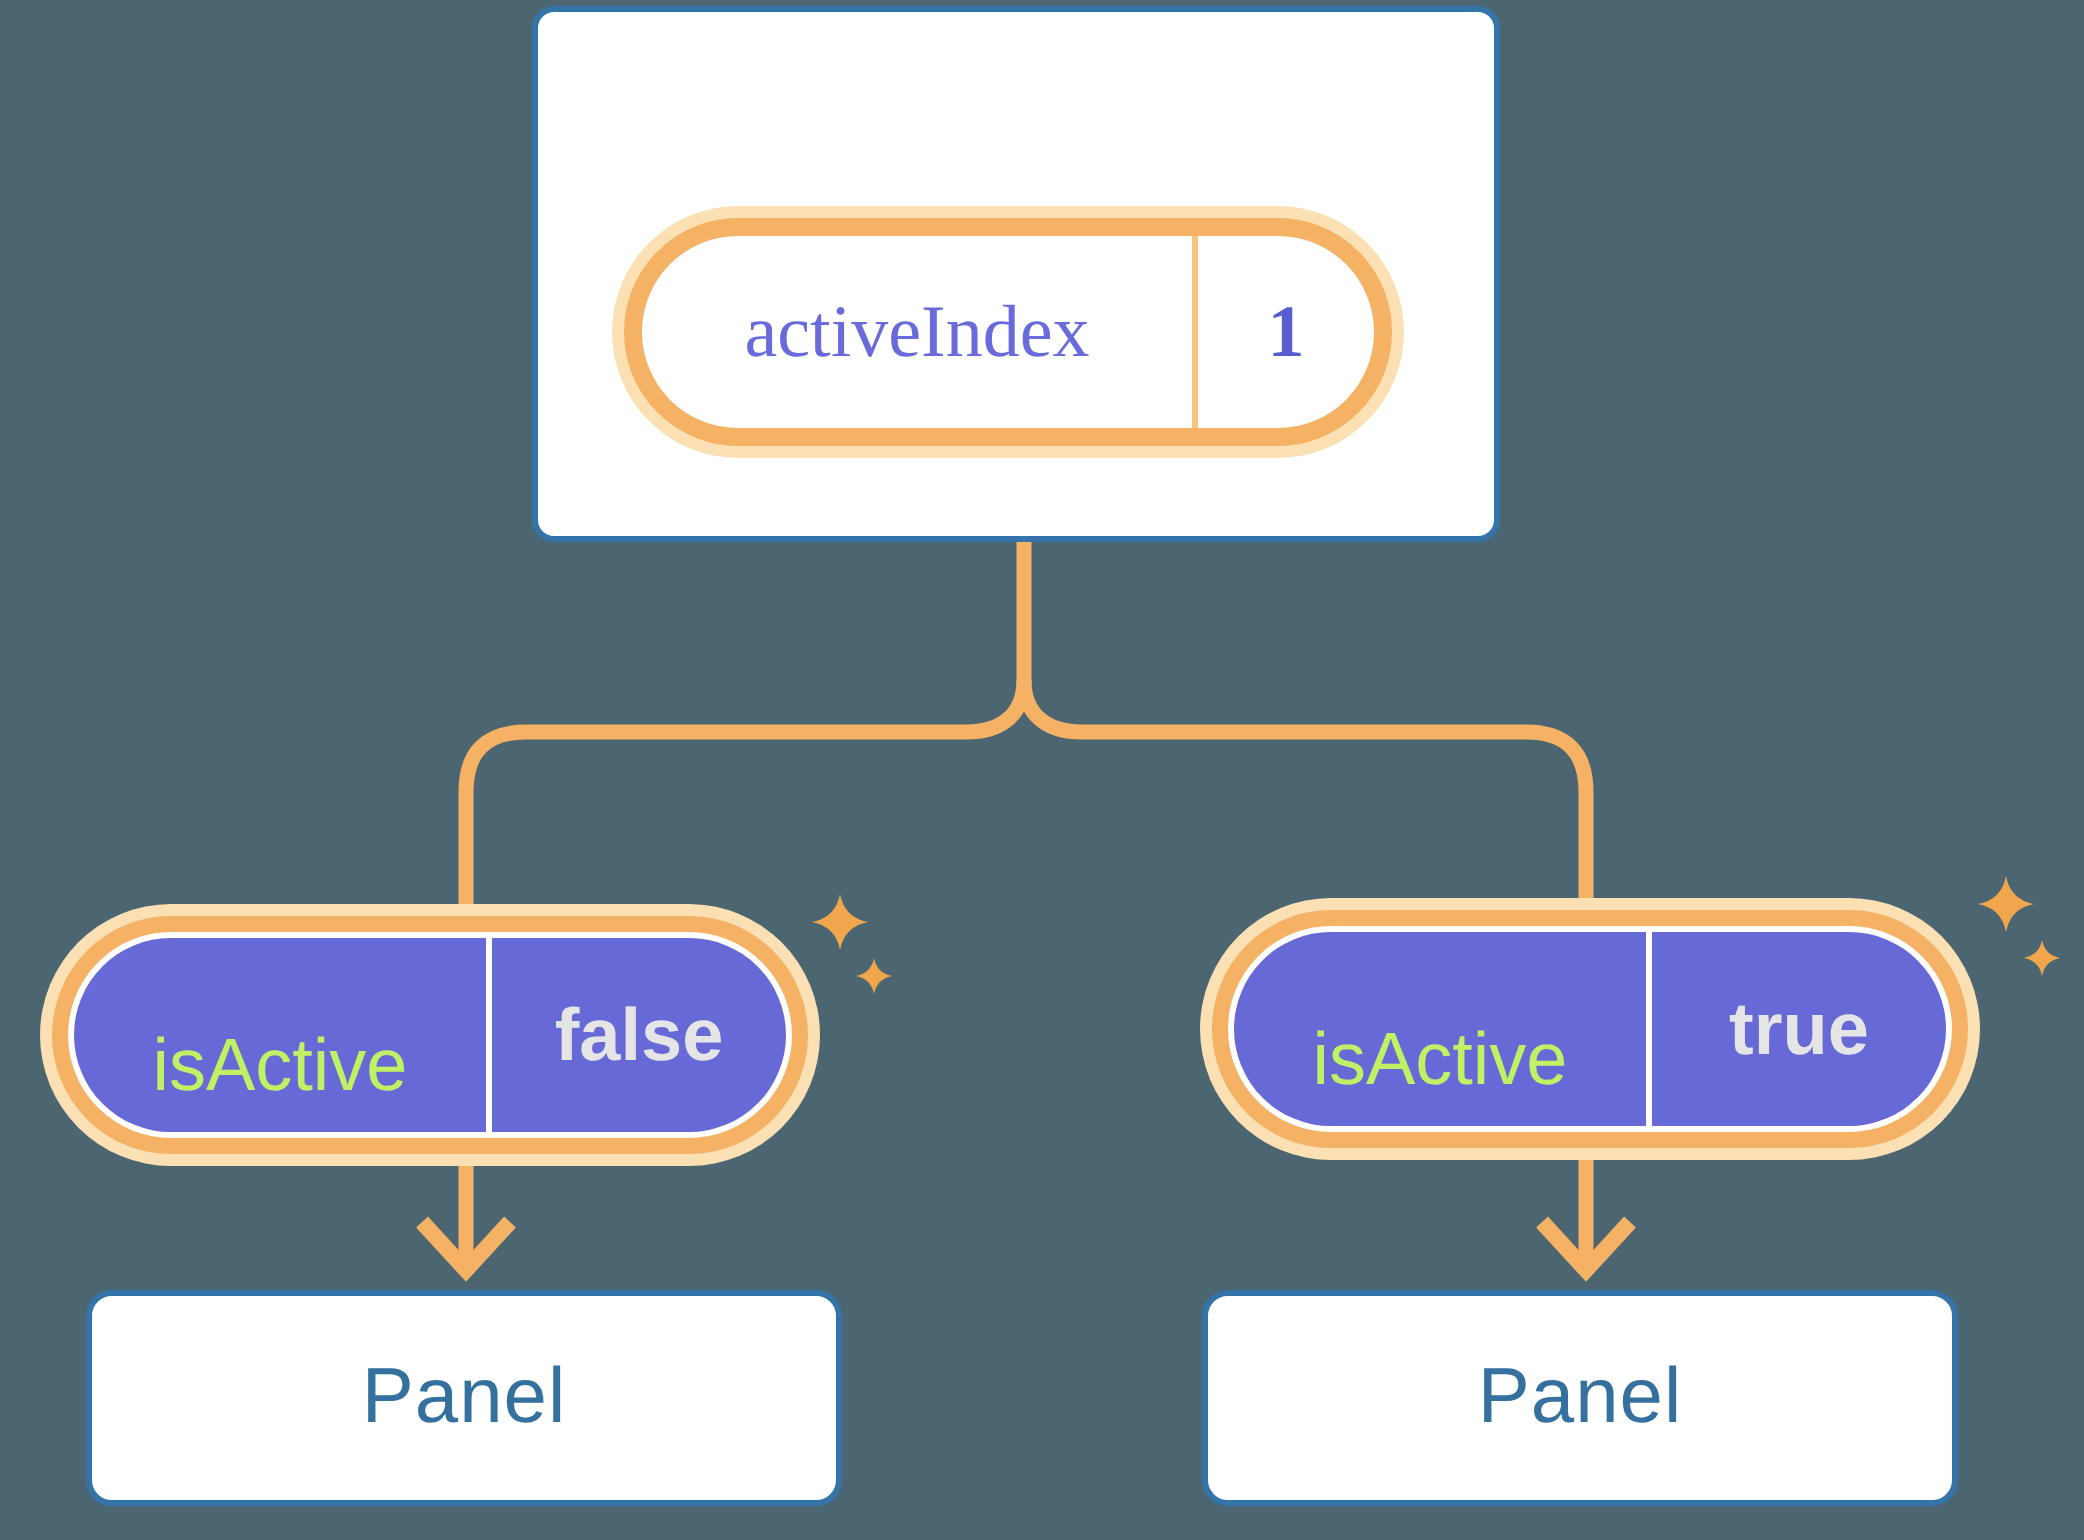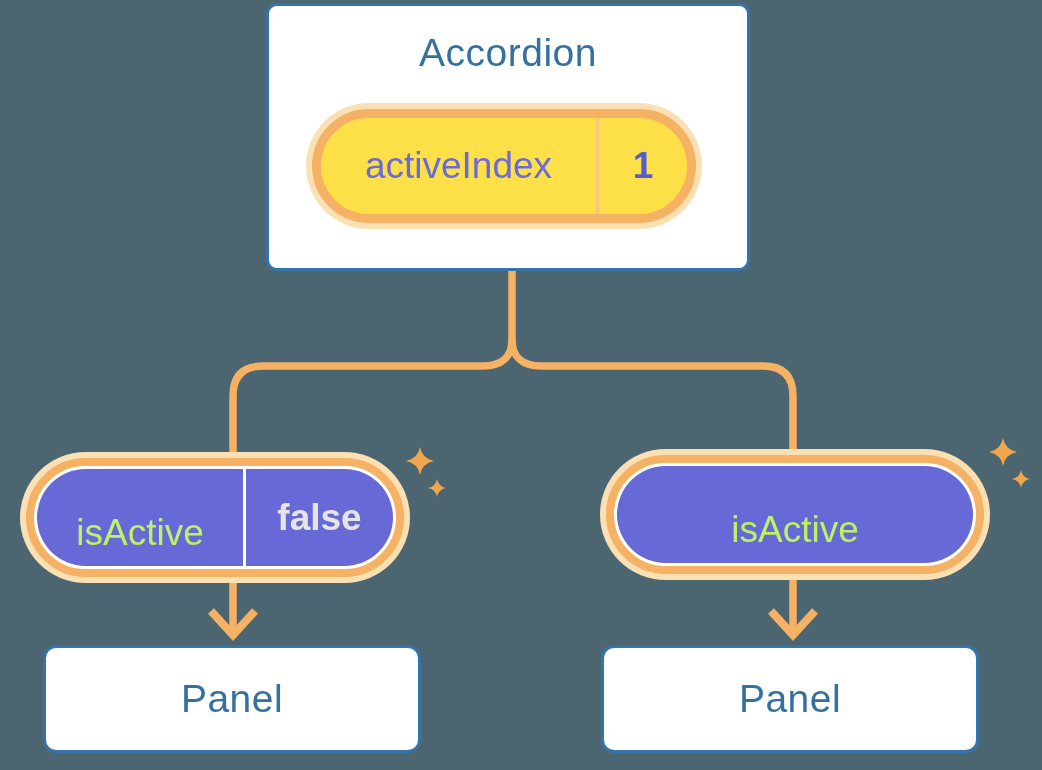--- a/index.html
+++ b/index.html
@@ -30,25 +30,25 @@
     color:#35719F;
     letter-spacing:0.5px;
   }
   
   .state-pill-glow{
     position:absolute;left:37px;top:97px;width:396px;height:126px;
     background:#FBE0B4;border-radius:999px;padding:6px;box-sizing:border-box;
   }
   .state-pill-ring{
     width:100%;height:100%;
-    background:#fde047;
+    background:#ffffff;
     border:9px solid #F5B164;
     border-radius:999px;
     box-sizing:border-box;
-    display:flex;overflow:hidden;
+    display:flex;overflow:hidden;font-family:Liberation Serif, serif;
   }
   .state-cell-label{
     flex:1;display:flex;align-items:center;justify-content:center;
     font-size:37px;color:#6A6BDB;
   }
   .state-cell-value{
     width:88px;display:flex;align-items:center;justify-content:center;
     border-left:3px solid #F8C57E;
     font-size:37px;font-weight:700;color:#585CD1;
   }
@@ -116,21 +116,20 @@
       <path transform="translate(709,103) scale(15)" d="M0 -1 Q0.16 -0.16 1 0 Q0.16 0.16 0 1 Q-0.16 0.16 -1 0 Q-0.16 -0.16 0 -1 Z"></path>
       <path transform="translate(728,132) scale(10)" d="M0 -1 Q0.16 -0.16 1 0 Q0.16 0.16 0 1 Q-0.16 0.16 -1 0 Q-0.16 -0.16 0 -1 Z"></path>
       <path transform="translate(420,461) scale(14)" d="M0 -1 Q0.16 -0.16 1 0 Q0.16 0.16 0 1 Q-0.16 0.16 -1 0 Q-0.16 -0.16 0 -1 Z"></path>
       <path transform="translate(437,488) scale(9)" d="M0 -1 Q0.16 -0.16 1 0 Q0.16 0.16 0 1 Q-0.16 0.16 -1 0 Q-0.16 -0.16 0 -1 Z"></path>
       <path transform="translate(1003,452) scale(14)" d="M0 -1 Q0.16 -0.16 1 0 Q0.16 0.16 0 1 Q-0.16 0.16 -1 0 Q-0.16 -0.16 0 -1 Z"></path>
       <path transform="translate(1021,479) scale(9)" d="M0 -1 Q0.16 -0.16 1 0 Q0.16 0.16 0 1 Q-0.16 0.16 -1 0 Q-0.16 -0.16 0 -1 Z"></path>
     </g>
   </svg>
 
   <div class="node-card" id="accordion-card">
-    <div class="card-title">Accordion</div>
     <div class="state-pill-glow">
       <div class="state-pill-ring">
         <div class="state-cell-label">activeIndex</div>
         <div class="state-cell-value">1</div>
       </div>
     </div>
   </div>
 
   <div class="prop-pill-glow" id="prop-pill-left">
     <div class="prop-pill-ring">
@@ -138,20 +137,21 @@
         <div class="prop-cell-label">isActive</div>
         <div class="prop-cell-value">false</div>
       </div>
     </div>
   </div>
 
   <div class="prop-pill-glow" id="prop-pill-right">
     <div class="prop-pill-ring">
       <div class="prop-pill-body">
         <div class="prop-cell-label">isActive</div>
+        <div class="prop-cell-value">true</div>
       </div>
     </div>
   </div>
 
   <div class="panel-box" id="panel-left">
     <span class="panel-label">Panel</span>
   </div>
   <div class="panel-box" id="panel-right">
     <span class="panel-label">Panel</span>
   </div>

